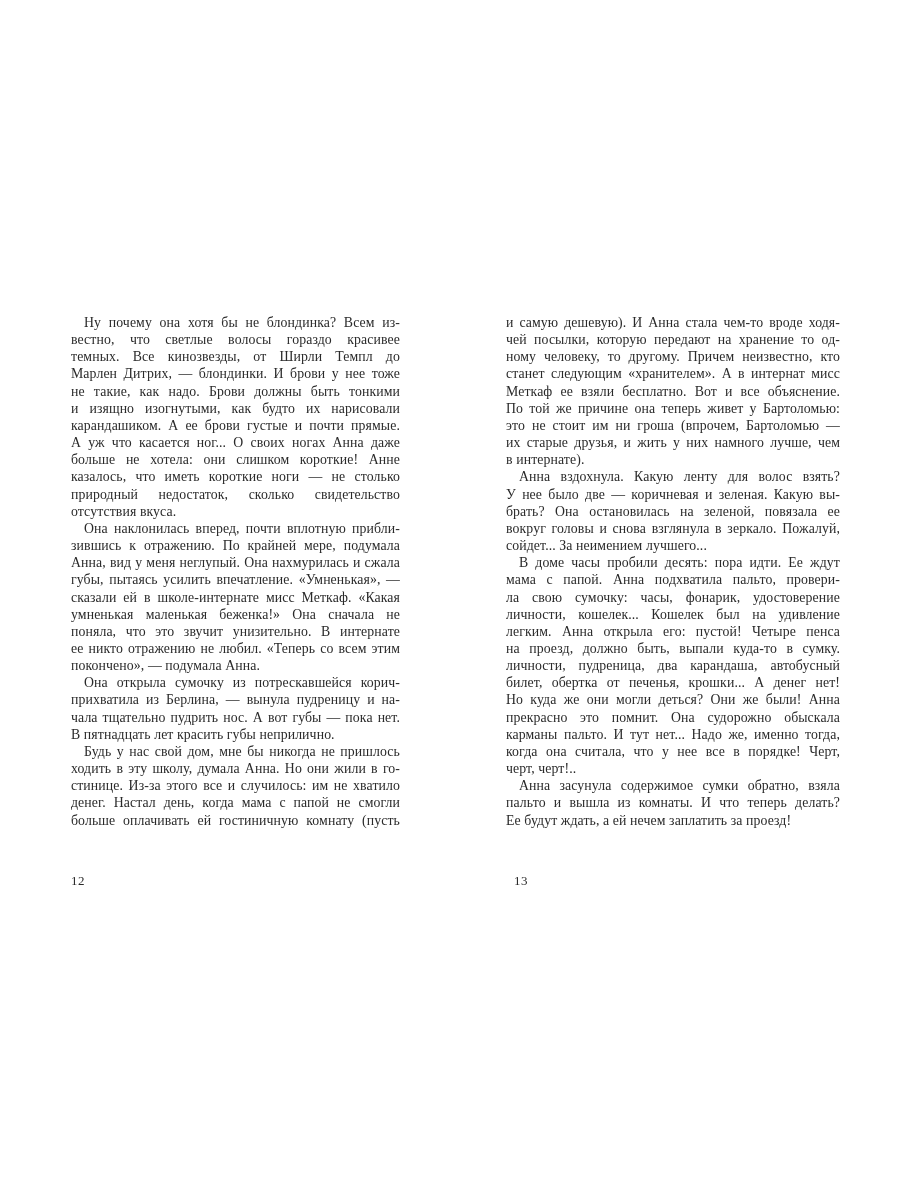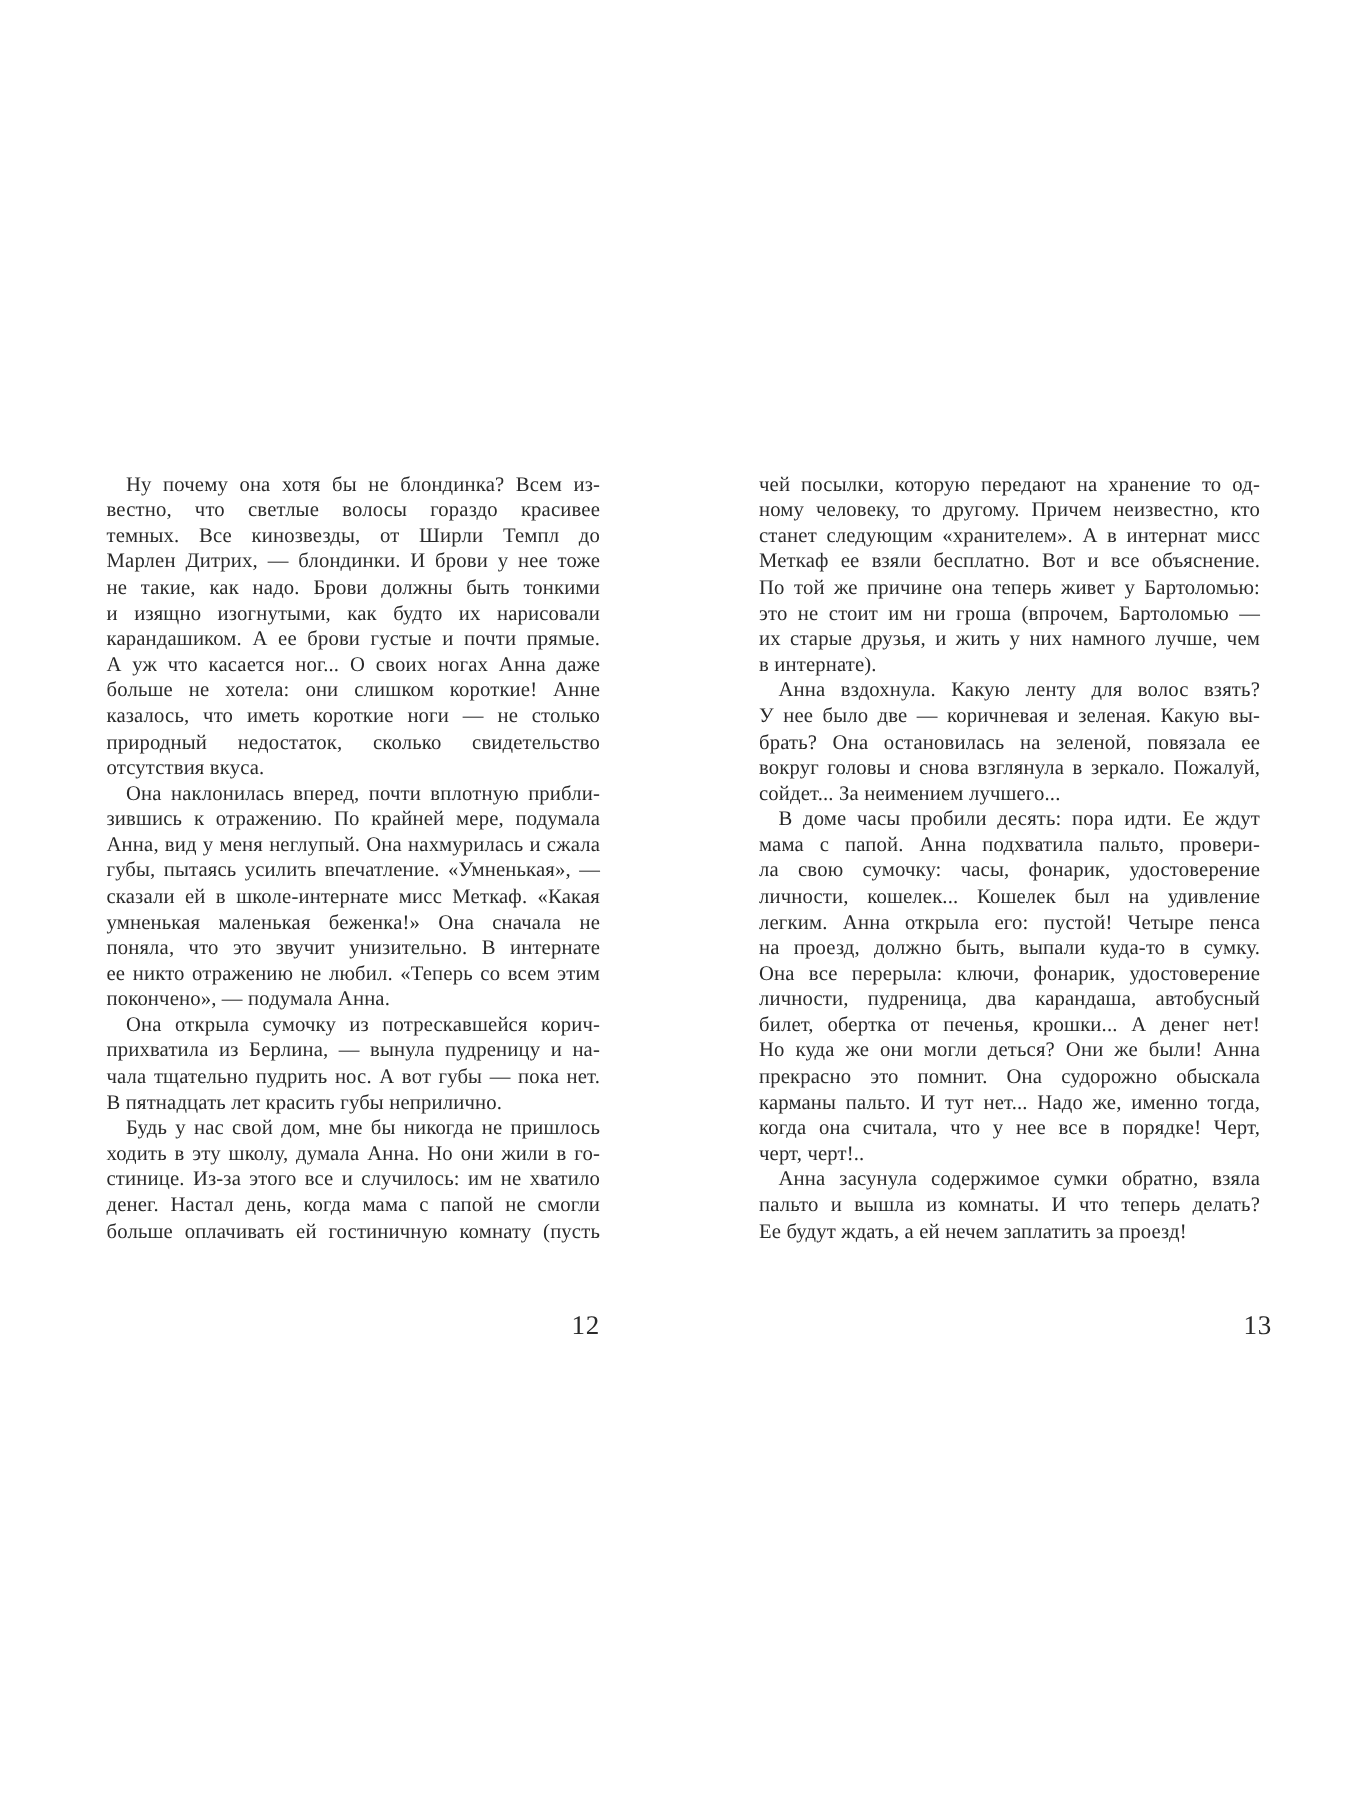--- a/index.html
+++ b/index.html
@@ -24,24 +24,24 @@
     letter-spacing: 0.1px;
     text-align: justify;
     text-align-last: justify;
     white-space: normal;
   }
   .line.para-end { text-align-last: left; }
   .line.indent { text-indent: 13px; }
   .folio {
     position: absolute;
     top: 873px;
-    font-size: 18px;
+    font-size: 13px;
     letter-spacing: 0.5px;
     color: #2a2a2a;
-    text-align: right;
+    text-align: left;
   }
   .folio.left  { left: 71px;  width: 329px; }
   .folio.right { left: 514px; width: 334px; }
 </style>
 </head>
 <body style="background: rgb(255, 255, 255);">
 
 <div class="spread">
   <div class="text-block left" style="color: rgb(42, 42, 42);">
       <div class="line indent">Ну почему она хотя бы не блондинка? Всем из-</div>
@@ -71,40 +71,40 @@
       <div class="line para-end">В пятнадцать лет красить губы неприлично.</div>
       <div class="line indent">Будь у нас свой дом, мне бы никогда не пришлось</div>
       <div class="line">ходить в эту школу, думала Анна. Но они жили в го-</div>
       <div class="line">стинице. Из-за этого все и случилось: им не хватило</div>
       <div class="line">денег. Настал день, когда мама с папой не смогли</div>
       <div class="line">больше оплачивать ей гостиничную комнату (пусть</div>
     </div>
   <div class="folio left" style="color: rgb(42, 42, 42);">12</div>
 
   <div class="text-block right" style="color: rgb(42, 42, 42);">
+      <div class="line">и самую дешевую). И Анна стала чем-то вроде ходя-</div>
       <div class="line">чей посылки, которую передают на хранение то од-</div>
       <div class="line">ному человеку, то другому. Причем неизвестно, кто</div>
       <div class="line">станет следующим «хранителем». А в интернат мисс</div>
       <div class="line">Меткаф ее взяли бесплатно. Вот и все объяснение.</div>
       <div class="line">По той же причине она теперь живет у Бартоломью:</div>
       <div class="line">это не стоит им ни гроша (впрочем, Бартоломью —</div>
       <div class="line">их старые друзья, и жить у них намного лучше, чем</div>
       <div class="line para-end">в интернате).</div>
       <div class="line indent">Анна вздохнула. Какую ленту для волос взять?</div>
       <div class="line">У нее было две — коричневая и зеленая. Какую вы-</div>
       <div class="line">брать? Она остановилась на зеленой, повязала ее</div>
       <div class="line">вокруг головы и снова взглянула в зеркало. Пожалуй,</div>
       <div class="line para-end">сойдет... За неимением лучшего...</div>
       <div class="line indent">В доме часы пробили десять: пора идти. Ее ждут</div>
       <div class="line">мама с папой. Анна подхватила пальто, провери-</div>
       <div class="line">ла свою сумочку: часы, фонарик, удостоверение</div>
       <div class="line">личности, кошелек... Кошелек был на удивление</div>
       <div class="line">легким. Анна открыла его: пустой! Четыре пенса</div>
       <div class="line">на проезд, должно быть, выпали куда-то в сумку.</div>
-      <div class="line">Она все перерыла: ключи, фонарик, удостоверение</div>
       <div class="line">личности, пудреница, два карандаша, автобусный</div>
       <div class="line">билет, обертка от печенья, крошки... А денег нет!</div>
       <div class="line">Но куда же они могли деться? Они же были! Анна</div>
       <div class="line">прекрасно это помнит. Она судорожно обыскала</div>
       <div class="line">карманы пальто. И тут нет... Надо же, именно тогда,</div>
       <div class="line">когда она считала, что у нее все в порядке! Черт,</div>
       <div class="line para-end">черт, черт!..</div>
       <div class="line indent">Анна засунула содержимое сумки обратно, взяла</div>
       <div class="line">пальто и вышла из комнаты. И что теперь делать?</div>
       <div class="line para-end">Ее будут ждать, а ей нечем заплатить за проезд!</div>

